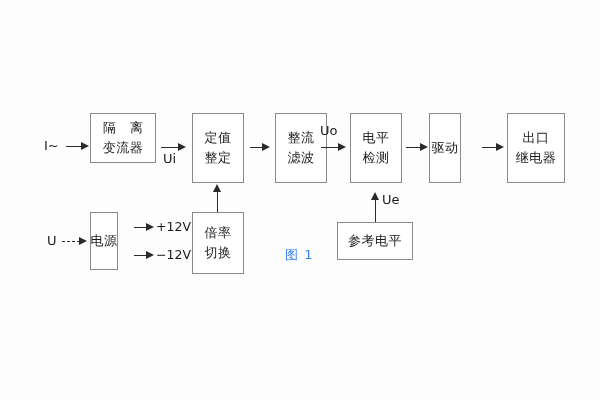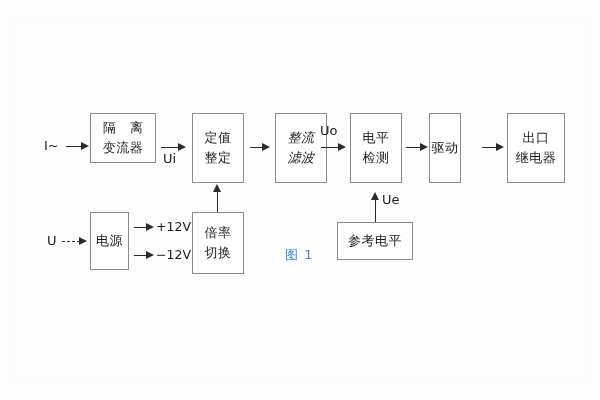--- a/index.html
+++ b/index.html
@@ -114,21 +114,21 @@
   <div class="arrow-r" style="left:178px; top:142.5px;"></div>
 
   <div class="block" style="left:192px; top:113px; width:52px; height:70px;">
     <span class="ln">定值</span>
     <span class="ln">整定</span>
   </div>
 
   <div class="hline" style="left:250px; top:147px; width:14px;"></div>
   <div class="arrow-r" style="left:262px; top:142.5px;"></div>
 
-  <div class="block" style="left:275px; top:113px; width:52px; height:70px;font-style:italic;">
+  <div class="block" style="left:275px; top:113px; width:52px; height:70px;">
     <span class="ln">整流</span>
     <span class="ln">滤波</span>
   </div>
 
   <div class="lbl" style="left:320px; top:124px;">Uo</div>
   <div class="hline" style="left:321px; top:147px; width:18px;"></div>
   <div class="arrow-r" style="left:338px; top:142.5px;"></div>
 
   <div class="block" style="left:350px; top:113px; width:52px; height:70px;text-align:right;">
     <span class="ln">电平</span>
@@ -147,21 +147,21 @@
 
   <div class="block" style="left:507px; top:113px; width:58px; height:70px;">
     <span class="ln">出口</span>
     <span class="ln">继电器</span>
   </div>
 
   <div class="lbl" style="left:47px; top:234px;">U</div>
   <div class="dash" style="left:62px; top:241px; width:18px;"></div>
   <div class="arrow-r" style="left:79px; top:236.5px;"></div>
 
-  <div class="block" style="left:90px; top:212px; width:39px; height:58px;">
+  <div class="block" style="left:90px; top:212px; width:28px; height:58px;">
     <span class="ln">电源</span>
   </div>
 
   <div class="hline" style="left:134px; top:227px; width:14px;"></div>
   <div class="arrow-r" style="left:146px; top:222.5px;"></div>
   <div class="lbl sm" style="left:156px; top:221px;">+12V</div>
 
   <div class="hline" style="left:134px; top:255px; width:14px;"></div>
   <div class="arrow-r" style="left:146px; top:250.5px;"></div>
   <div class="lbl sm" style="left:156px; top:249px;">−12V</div>

